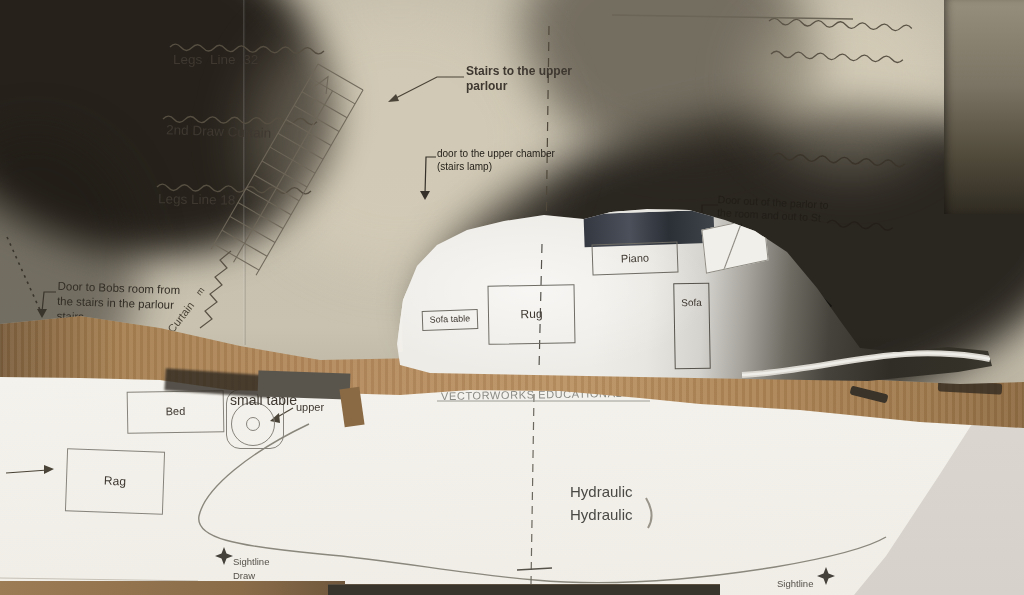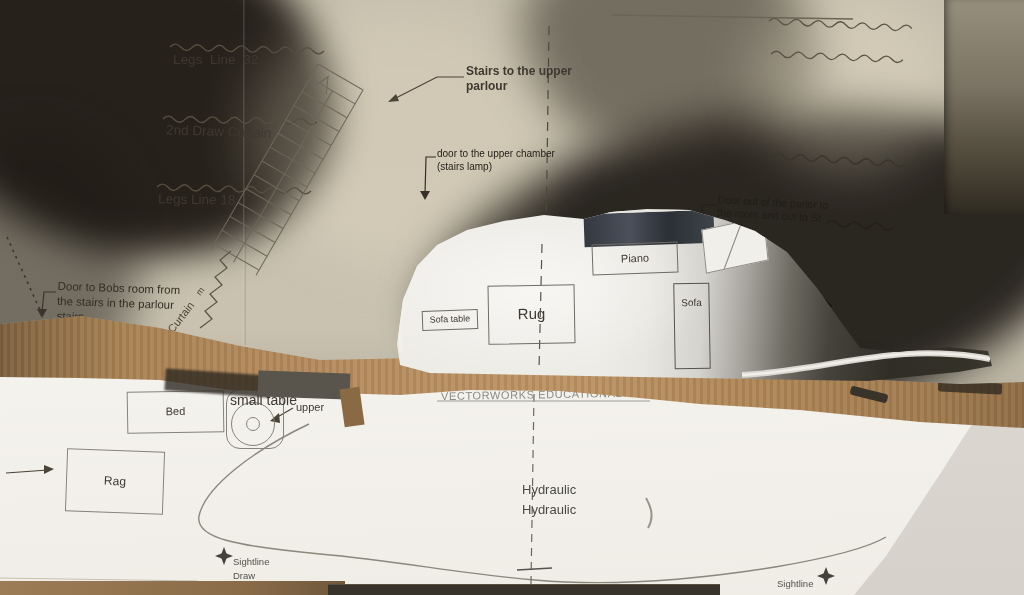--- a/index.html
+++ b/index.html
@@ -113,21 +113,21 @@
     <div id="small-table-outline" class="abs"></div>
     <div id="lamp-circle" class="abs"></div>
     <div id="lamp-dot" class="abs"></div>
     <div class="lbl" style="left:230px;top:392px;font-size:14px;">small table</div>
     <div class="lbl" style="left:296px;top:401px;font-size:11px;">upper</div>
 
     <div class="plan-box" style="left:66px;top:450px;width:96px;height:61px;transform:rotate(2deg);">
       <span class="lbl" style="position:static;font-size:12px;">Rag</span>
     </div>
 
-    <div class="lbl" style="left:522px;top:480px;font-size:13px;line-height:1.55;color:#4a4945;">
+    <div class="lbl" style="left:570px;top:480px;font-size:15px;line-height:1.55;color:#4a4945;">
       <div>Hydraulic</div>
       <div>Hydraulic</div>
     </div>
 
     <div class="lbl" style="left:233px;top:555px;font-size:9.5px;line-height:1.45;color:#55514a;">
       <div>Sightline</div>
       <div>Draw</div>
     </div>
     <div class="lbl" style="left:777px;top:578px;font-size:9.5px;color:#55514a;">Sightline</div>
 
@@ -237,20 +237,20 @@
     <div id="piano-photo" class="abs"></div>
     <div id="corner-piece" class="abs"></div>
 
     <div class="plan-box" style="left:592px;top:243px;width:84px;height:29px;transform:rotate(-2deg);border-color:#6e6c64;">
       <span class="lbl" style="position:static;font-size:11px;">Piano</span>
     </div>
     <div class="plan-box" style="left:422px;top:310px;width:54px;height:18px;transform:rotate(-2deg);border-color:#6e6c64;">
       <span class="lbl" style="position:static;font-size:9px;">Sofa table</span>
     </div>
     <div class="plan-box" style="left:488px;top:285px;width:85px;height:57px;transform:rotate(-1deg);border-color:#6e6c64;">
-      <span class="lbl" style="position:static;font-size:15px;">Rug</span>
+      <span class="lbl" style="position:static;font-size:12px;">Rug</span>
     </div>
     <div class="plan-box" style="left:674px;top:283px;width:34px;height:84px;transform:rotate(-1deg);border-color:#55534c;align-items:flex-start;">
       <span class="lbl" style="position:static;font-size:10px;margin-top:13px;">Sofa</span>
     </div>
   </div>
 
 </div>
 
 </body></html>

